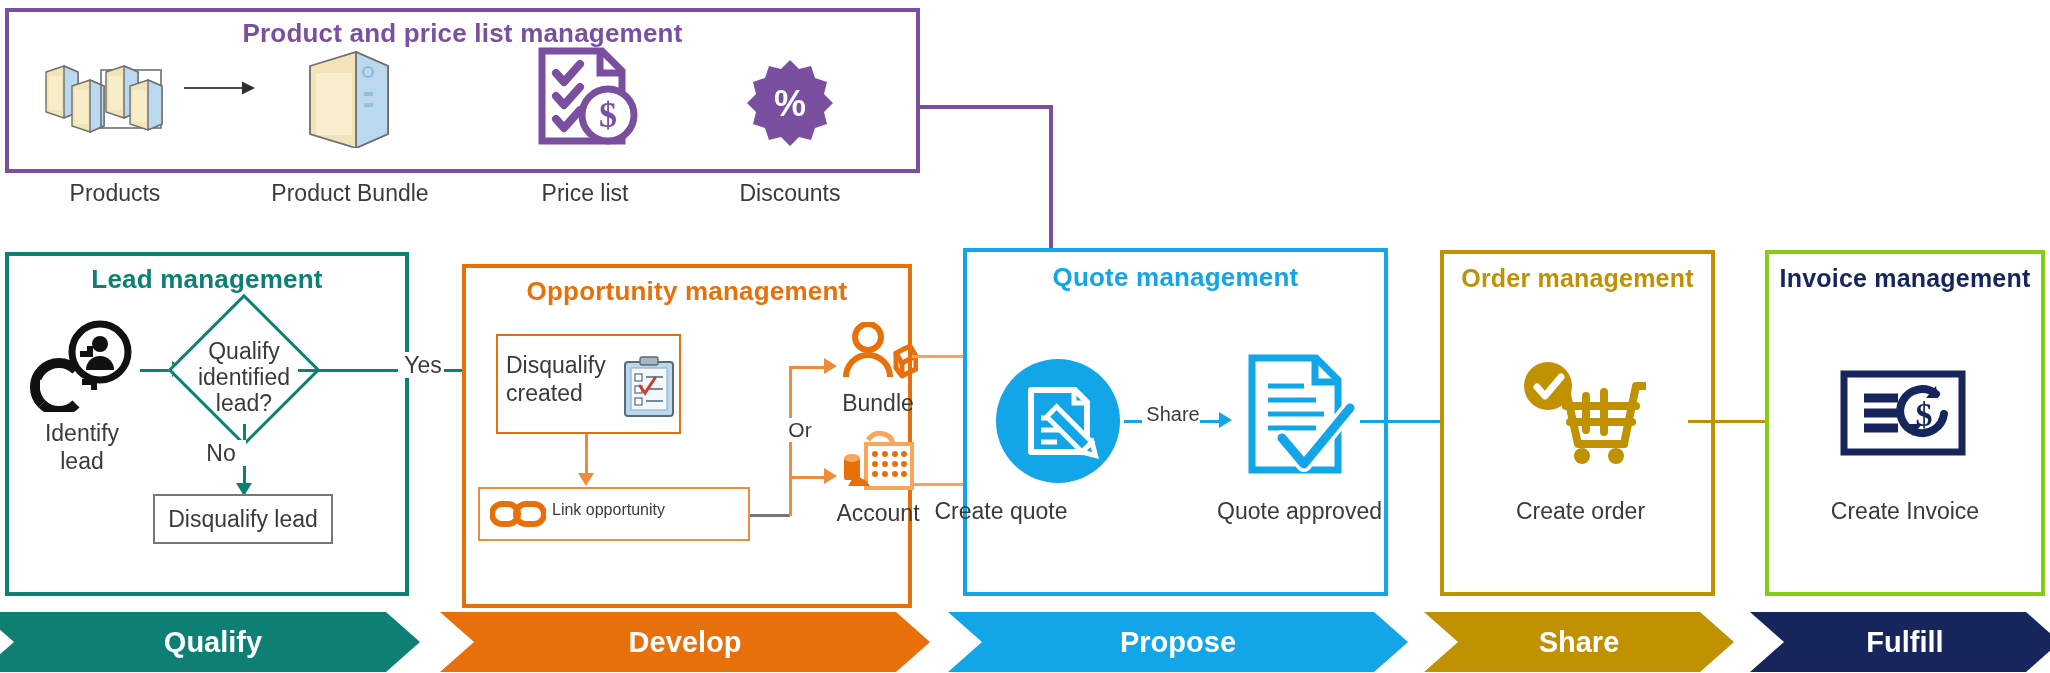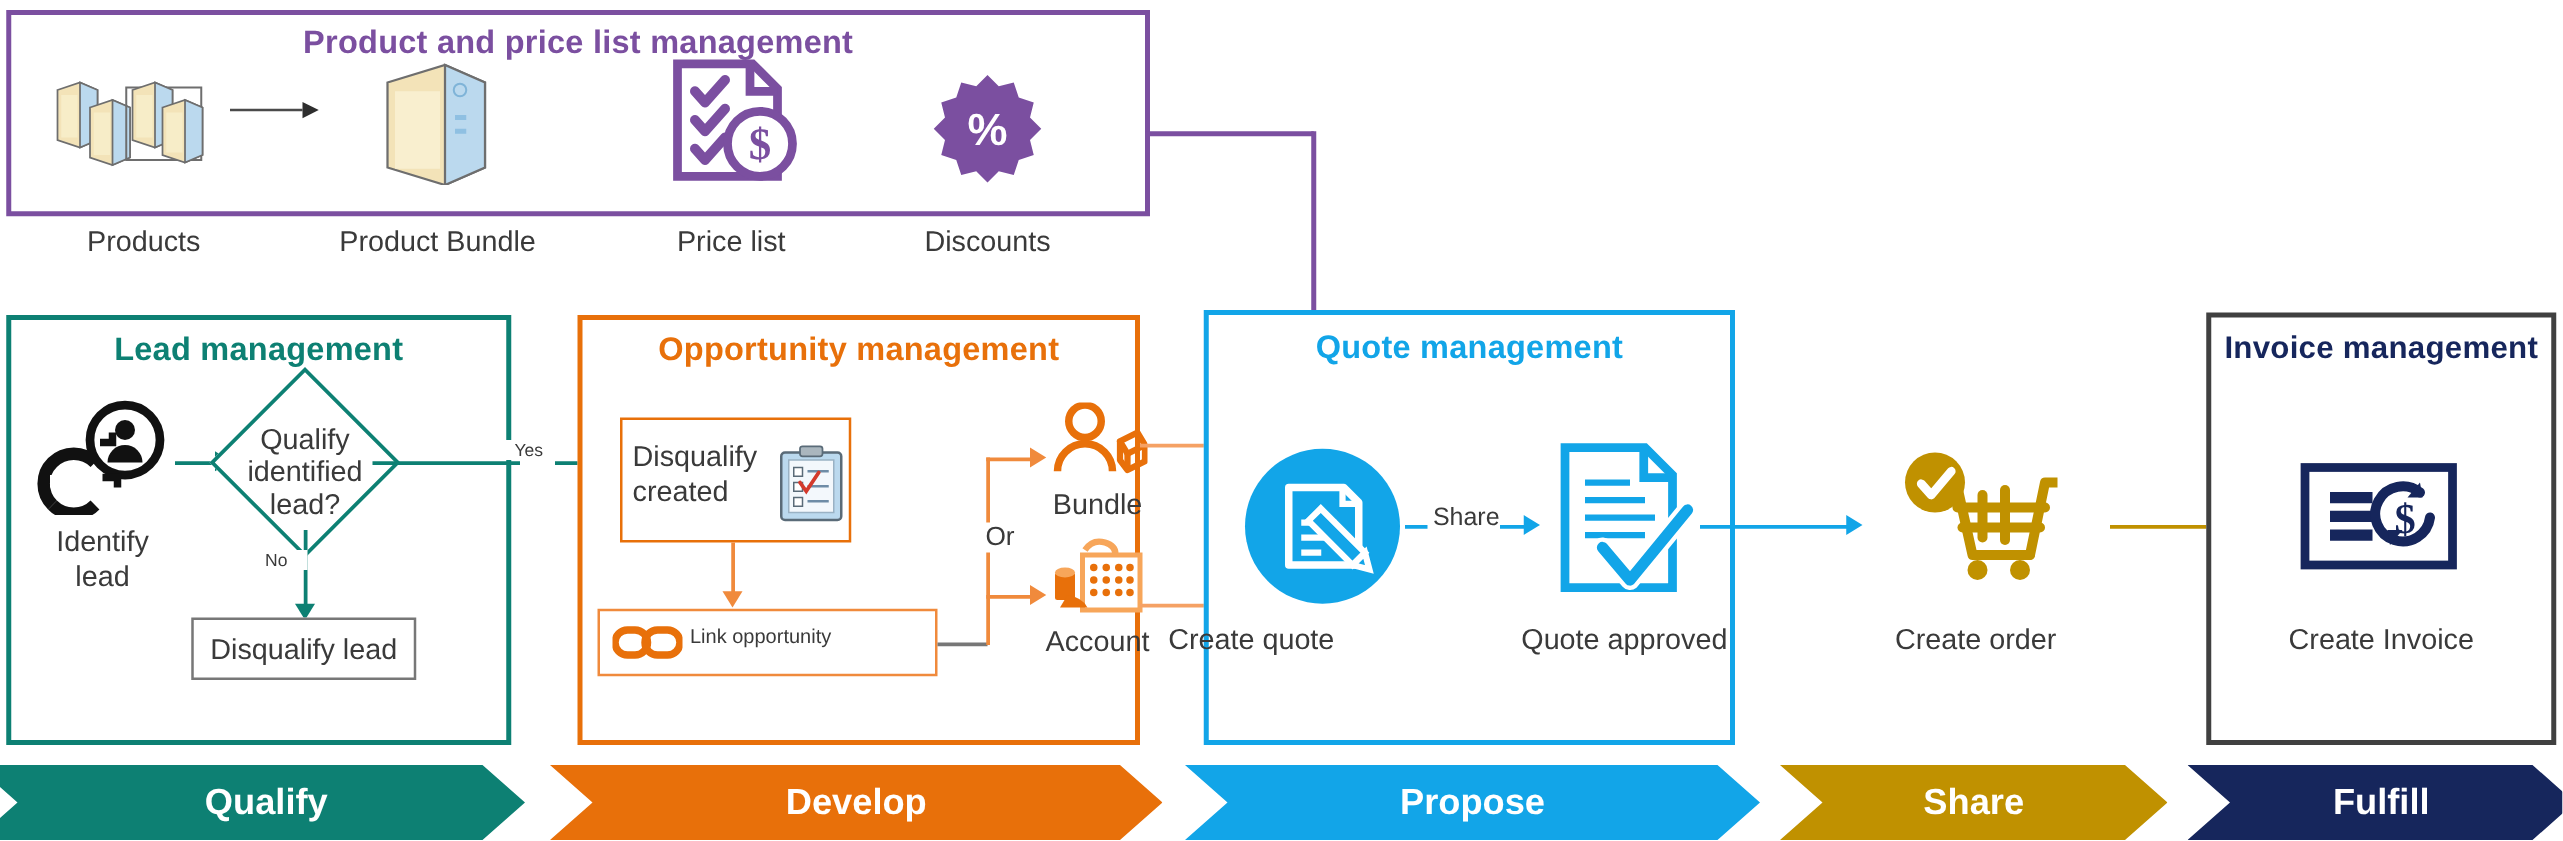--- a/index.html
+++ b/index.html
@@ -8,21 +8,21 @@
 
   .abs{position:absolute;}
 
   
   .sect{position:absolute;box-sizing:border-box;background:#fff;}
   .sect-title{position:absolute;left:0;right:0;text-align:center;font-weight:bold;
               font-size:26px;letter-spacing:.2px;white-space:nowrap;}
 
   
   .lbl{position:absolute;text-align:center;color:#3a3a3a;font-size:23px;line-height:1.18;}
-  .lbl-sm{position:absolute;text-align:center;color:#3a3a3a;font-size:14px;line-height:1.15;}
+  .lbl-sm{position:absolute;text-align:center;color:#3a3a3a;font-size:23px;line-height:1.15;}
 
   
   .chev{position:absolute;height:60px;display:flex;align-items:center;justify-content:center;
         color:#fff;font-weight:bold;font-size:29px;
         clip-path:polygon(0 0, calc(100% - 34px) 0, 100% 50%, calc(100% - 34px) 100%, 0 100%, 34px 50%);}
   .chev.first{clip-path:polygon(0 0, calc(100% - 34px) 0, 100% 50%, calc(100% - 34px) 100%, 0 100%, 34px 50%);}
 
   
   .hline{position:absolute;height:0;border-top-style:solid;}
   .vline{position:absolute;width:0;border-left-style:solid;}
@@ -158,21 +158,21 @@
   <div class="hline" style="left:444px;top:369px;width:50px;border-top-width:3px;border-top-color:#0D8073;"></div>
   <div class="arrowR" style="left:491px;top:361px;border-left:13px solid #0D8073;"></div>
 
   <div class="vline" style="left:243px;top:424px;height:62px;border-left-width:3px;border-left-color:#0D8073;"></div>
   <div class="lbl-sm" style="left:196px;top:440px;width:50px;background:#fff;">No</div>
   <div class="arrowD" style="left:236px;top:483px;border-top:13px solid #0D8073;"></div>
   <div class="plainbox" style="left:153px;top:494px;width:180px;height:50px;border:2px solid #777;">
     <span>Disqualify lead</span>
   </div>
 
-  <div class="sect" style="left:462px;top:252px;width:450px;height:344px;border:4px solid #E8700A;">
+  <div class="sect" style="left:462px;top:264px;width:450px;height:344px;border:4px solid #E8700A;">
     <div class="sect-title" style="top:8px;color:#E8700A;">Opportunity management</div>
   </div>
 
   <div class="abs" style="left:496px;top:334px;width:185px;height:100px;border:2px solid #E8700A;box-sizing:border-box;background:#fff;"></div>
   <div class="abs" style="left:506px;top:352px;width:150px;font-size:23px;color:#3A3A3A;">Disqualify</div>
   <div class="abs" style="left:506px;top:380px;width:150px;font-size:23px;color:#3A3A3A;">created</div>
   <div class="abs" style="left:622px;top:356px;width:54px;height:62px;">
     <svg width="54" height="62" viewBox="0 0 54 62">
       <rect x="3" y="6" width="48" height="54" rx="3" fill="#BBD9EE" stroke="#5A6B78" stroke-width="2"></rect>
       <rect x="9" y="12" width="36" height="42" fill="#F3F8FC" stroke="#9AB2C4" stroke-width="1.2"></rect>
@@ -289,20 +289,23 @@
       <line x1="30" y1="76" x2="78" y2="76" stroke="#12A5E8" stroke-width="5"></line>
       <polyline points="44,86 66,112 112,56" fill="none" stroke="#fff" stroke-width="16" stroke-linecap="round" stroke-linejoin="round"></polyline>
       <polyline points="44,86 66,112 112,56" fill="none" stroke="#12A5E8" stroke-width="9" stroke-linecap="round" stroke-linejoin="round"></polyline>
     </svg>
   </div>
   <div class="lbl" style="left:1212px;top:498px;width:175px;">Quote approved</div>
 
   <div class="hline" style="left:1360px;top:420px;width:120px;border-top-width:3px;border-top-color:#12A5E8;"></div>
   <div class="arrowR" style="left:1477px;top:412px;border-left:13px solid #12A5E8;"></div>
 
+  <div class="sect" style="left:1440px;top:250px;width:275px;height:346px;border:4px solid #C09100;">
+    <div class="sect-title" style="top:10px;color:#C09100;font-size:25px;">Order management</div>
+  </div>
 
   <div class="abs" style="left:1520px;top:360px;width:126px;height:106px;">
     <svg width="126" height="106" viewBox="0 0 126 106">
       <g stroke="#C09100" stroke-width="8" fill="none" stroke-linecap="round" stroke-linejoin="round">
         <polyline points="36,30 46,30 58,84 104,84"></polyline>
         <polyline points="104,84 116,26 126,26"></polyline>
         <line x1="46" y1="46" x2="116" y2="46"></line>
         <line x1="50" y1="62" x2="112" y2="62"></line>
         <line x1="66" y1="36" x2="66" y2="70"></line>
         <line x1="84" y1="32" x2="84" y2="72"></line>
@@ -311,21 +314,21 @@
       <circle cx="96" cy="96" r="8" fill="#C09100"></circle>
       <circle cx="28" cy="26" r="24" fill="#C09100"></circle>
       <polyline points="17,27 25,36 41,17" fill="none" stroke="#fff" stroke-width="7" stroke-linecap="round" stroke-linejoin="round"></polyline>
     </svg>
   </div>
   <div class="lbl" style="left:1493px;top:498px;width:175px;">Create order</div>
 
   <div class="hline" style="left:1688px;top:420px;width:125px;border-top-width:3px;border-top-color:#C09100;"></div>
   <div class="arrowR" style="left:1810px;top:412px;border-left:13px solid #C09100;"></div>
 
-  <div class="sect" style="left:1765px;top:250px;width:280px;height:346px;border:4px solid #404040;">
+  <div class="sect" style="left:1765px;top:250px;width:280px;height:346px;border:4px solid #84cc16;">
     <div class="sect-title" style="top:10px;color:#16265C;font-size:25px;">Invoice management</div>
   </div>
 
   <div class="abs" style="left:1840px;top:370px;width:126px;height:86px;">
     <svg width="126" height="86" viewBox="0 0 126 86">
       <rect x="4" y="4" width="118" height="78" fill="none" stroke="#16265C" stroke-width="7"></rect>
       <line x1="24" y1="28" x2="58" y2="28" stroke="#16265C" stroke-width="9" stroke-linecap="butt"></line>
       <line x1="24" y1="43" x2="58" y2="43" stroke="#16265C" stroke-width="9"></line>
       <line x1="24" y1="58" x2="58" y2="58" stroke="#16265C" stroke-width="9"></line>
       <path d="M96 24 a22 22 0 1 0 8 20" fill="none" stroke="#16265C" stroke-width="8" stroke-linecap="round"></path>

